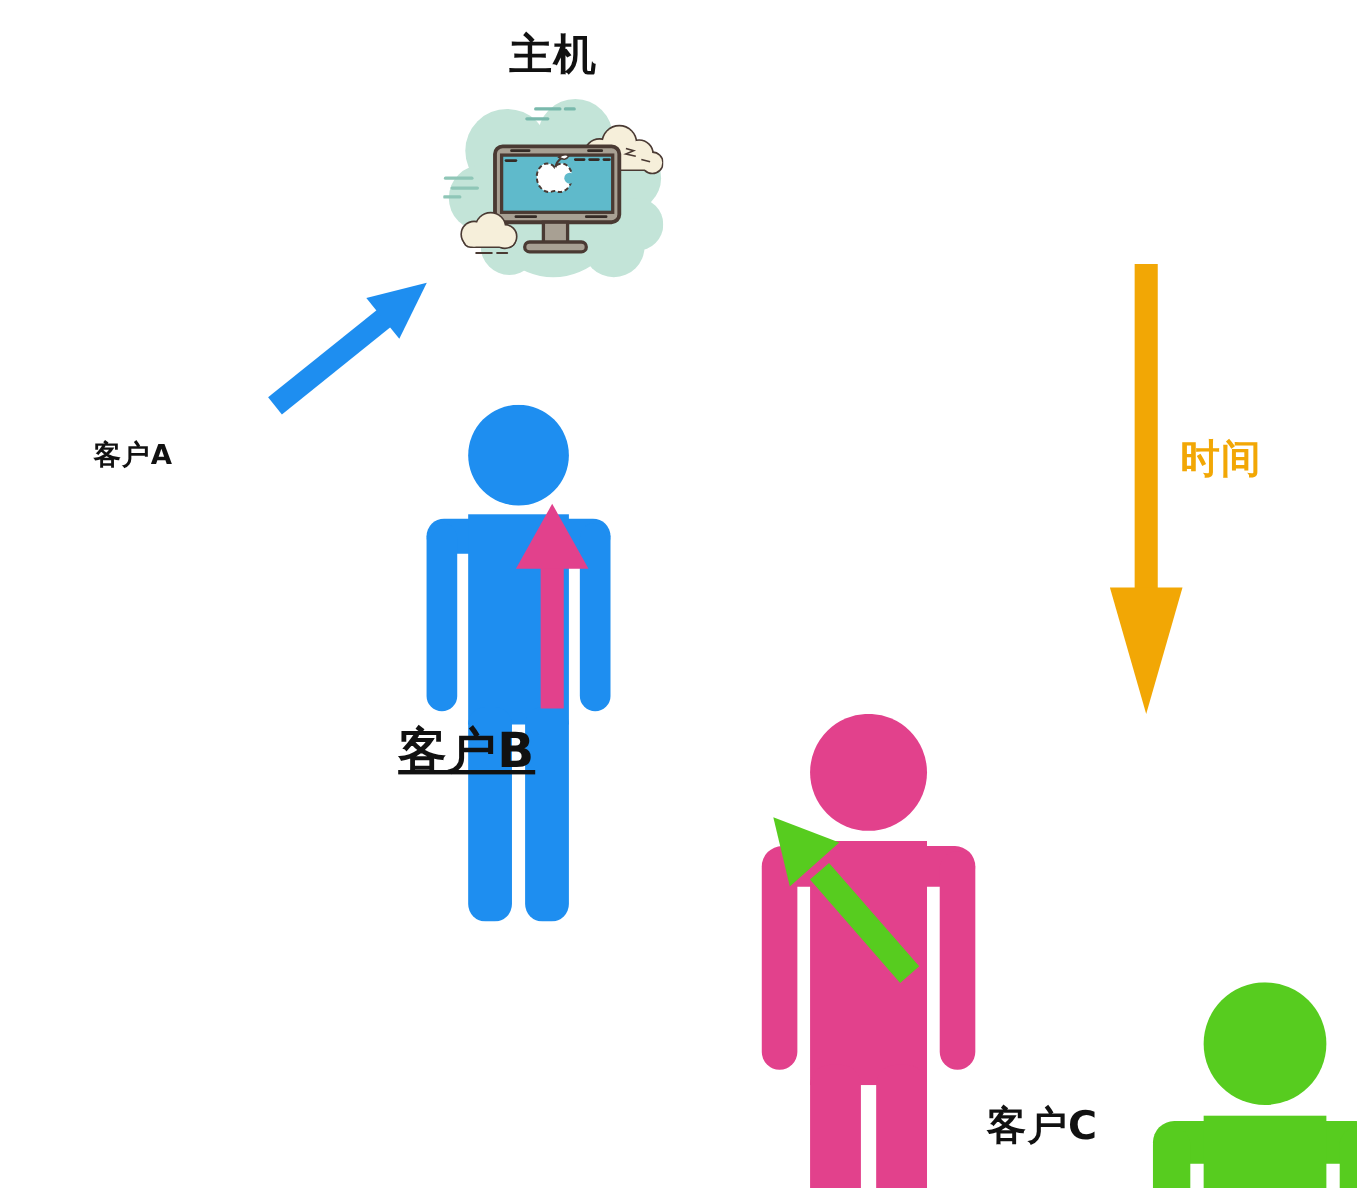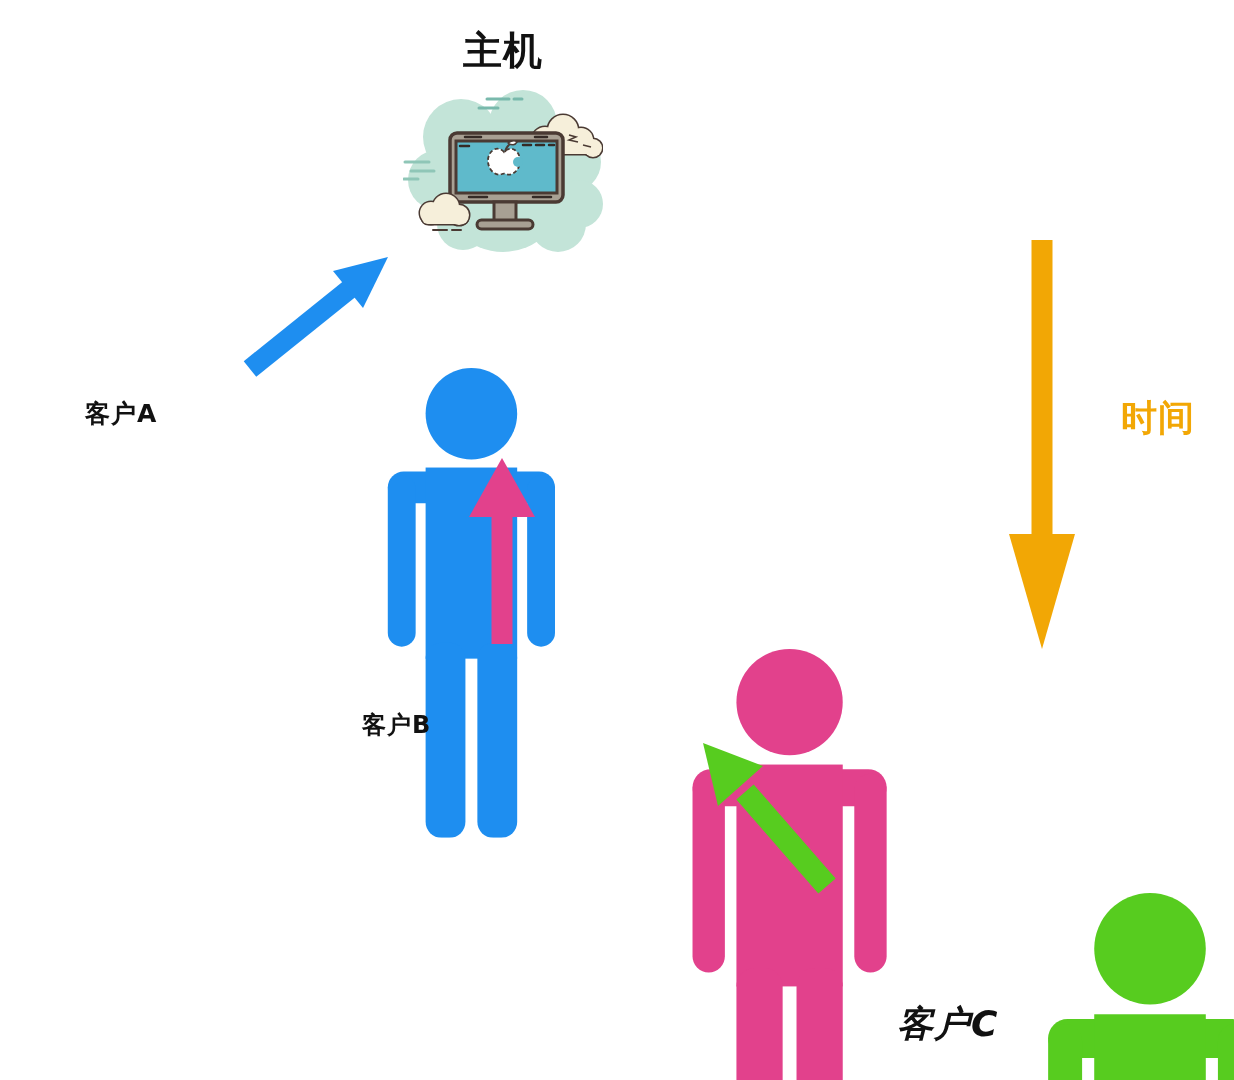--- a/index.html
+++ b/index.html
@@ -19,23 +19,23 @@
   .diagram-label {
     position: absolute;
     font-weight: bold;
     color: #111111;
     white-space: nowrap;
     line-height: 1;
     letter-spacing: 1px;
   }
   .host-title   { left: 463px; top: 16px;  font-size: 39px; margin-top: 15px; }
   .client-a     { left: 85px;  top: 401px; font-size: 25px; }
-  .client-b     { left: 362px; top: 713px; font-size: 24px; }
-  .client-c     { left: 897px; top: 1006px;font-size: 36px; font-style: italic; }
-  .time-label   { left: 1073px;top: 400px; font-size: 36px; color: #F2A705; margin-left: 48px; }
+  .client-b     { left: 362px; top: 661px; font-size: 44px; text-decoration: underline; }
+  .client-c     { left: 897px; top: 1006px;font-size: 36px; }
+  .time-label   { left: 1073px;top: 400px; font-size: 36px; color: #F2A705; }
   .host-icon {
     position: absolute;
     left: 403px; top: 82px;
     width: 200px; height: 175px;
   }
 </style>
 </head>
 <body>
 
 <div class="stage">

